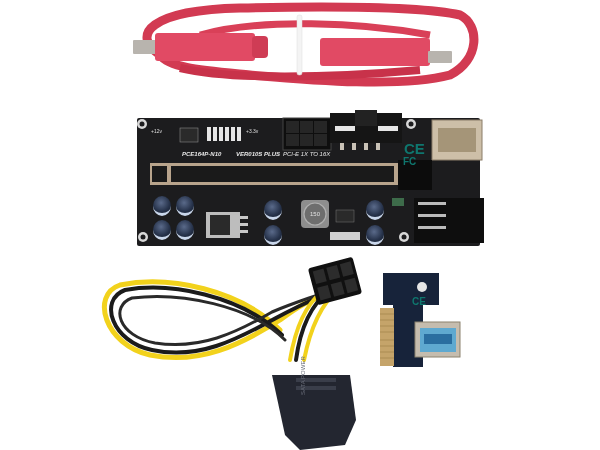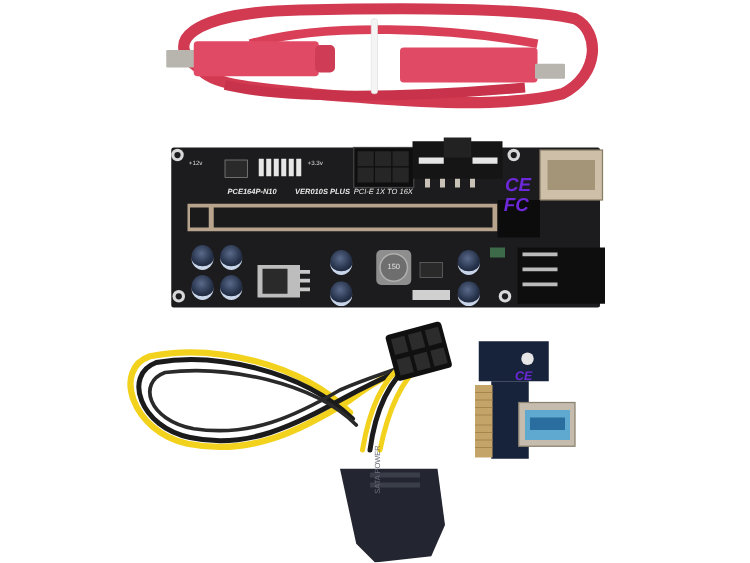--- a/index.html
+++ b/index.html
@@ -1,20 +1,20 @@
 <!DOCTYPE html>
 <html><head>
 <meta charset="utf-8">
 <style>
   html,body{margin:0;padding:0;background:#ffffff;}
   body{width:600px;height:450px;position:relative;overflow:hidden;font-family:"Liberation Sans",sans-serif;}
   .scene svg{position:absolute;left:0;top:0;}
   .pcb-text{position:absolute;color:#e8e8e8;font-style:italic;font-weight:bold;font-size:6px;white-space:nowrap;font-family:"Liberation Sans",sans-serif;}
   .small-label{position:absolute;color:#dddddd;font-size:5px;white-space:nowrap;font-family:"Liberation Sans",sans-serif;}
-  .ce{position:absolute;color:#6d28d9;font-size:15px;font-weight:bold;font-family:"Liberation Sans",sans-serif;font-style:italic;}
+  .ce{position:absolute;color:#0f766e;font-size:15px;font-weight:bold;font-family:"Liberation Sans",sans-serif;}
   .cap{position:absolute;width:18px;height:20px;border-radius:50%;background:radial-gradient(circle at 45% 40%,#5a6a8a 0%,#26324a 60%,#141b2a 100%);border-bottom:3px solid #c9d6ea;box-sizing:border-box;}
 </style>
 </head>
 <body>
 
 <div class="scene">
 <svg width="600" height="450" viewBox="0 0 600 450">
 
   <g>
     <path d="M160,55 C130,35 150,10 240,8 C330,6 420,6 460,15 C480,25 480,60 450,75 C400,88 310,80 250,75 C200,70 170,68 160,55 Z" fill="none" stroke="#d23a52" stroke-width="9"></path>
@@ -157,21 +157,21 @@
     <rect x="424" y="334" width="28" height="10" fill="#2a6ea0"></rect>
   </g>
 </svg>
 
   <span class="small-label" style="left:151px;top:128px;">+12v</span>
   <span class="small-label" style="left:246px;top:128px;">+3.3v</span>
   <span class="pcb-text" style="left:182px;top:151px;">PCE164P-N10</span>
   <span class="pcb-text" style="left:236px;top:151px;">VER010S PLUS</span>
   <span class="pcb-text" style="left:283px;top:151px;font-weight:normal;">PCI-E 1X TO 16X</span>
   <span class="ce" style="left:404px;top:140px;">CE</span>
-  <span class="ce" style="left:403px;top:156px;font-size:15px;">FC</span>
+  <span class="ce" style="left:403px;top:156px;font-size:10px;">FC</span>
   <span class="small-label" style="left:310px;top:211px;font-size:6px;color:#e0e0e0;">150</span>
 
   <div class="cap" style="left:153px;top:196px;"></div>
   <div class="cap" style="left:176px;top:196px;"></div>
   <div class="cap" style="left:153px;top:220px;"></div>
   <div class="cap" style="left:176px;top:220px;"></div>
   <div class="cap" style="left:264px;top:200px;"></div>
   <div class="cap" style="left:264px;top:225px;"></div>
   <div class="cap" style="left:366px;top:200px;"></div>
   <div class="cap" style="left:366px;top:225px;"></div>

